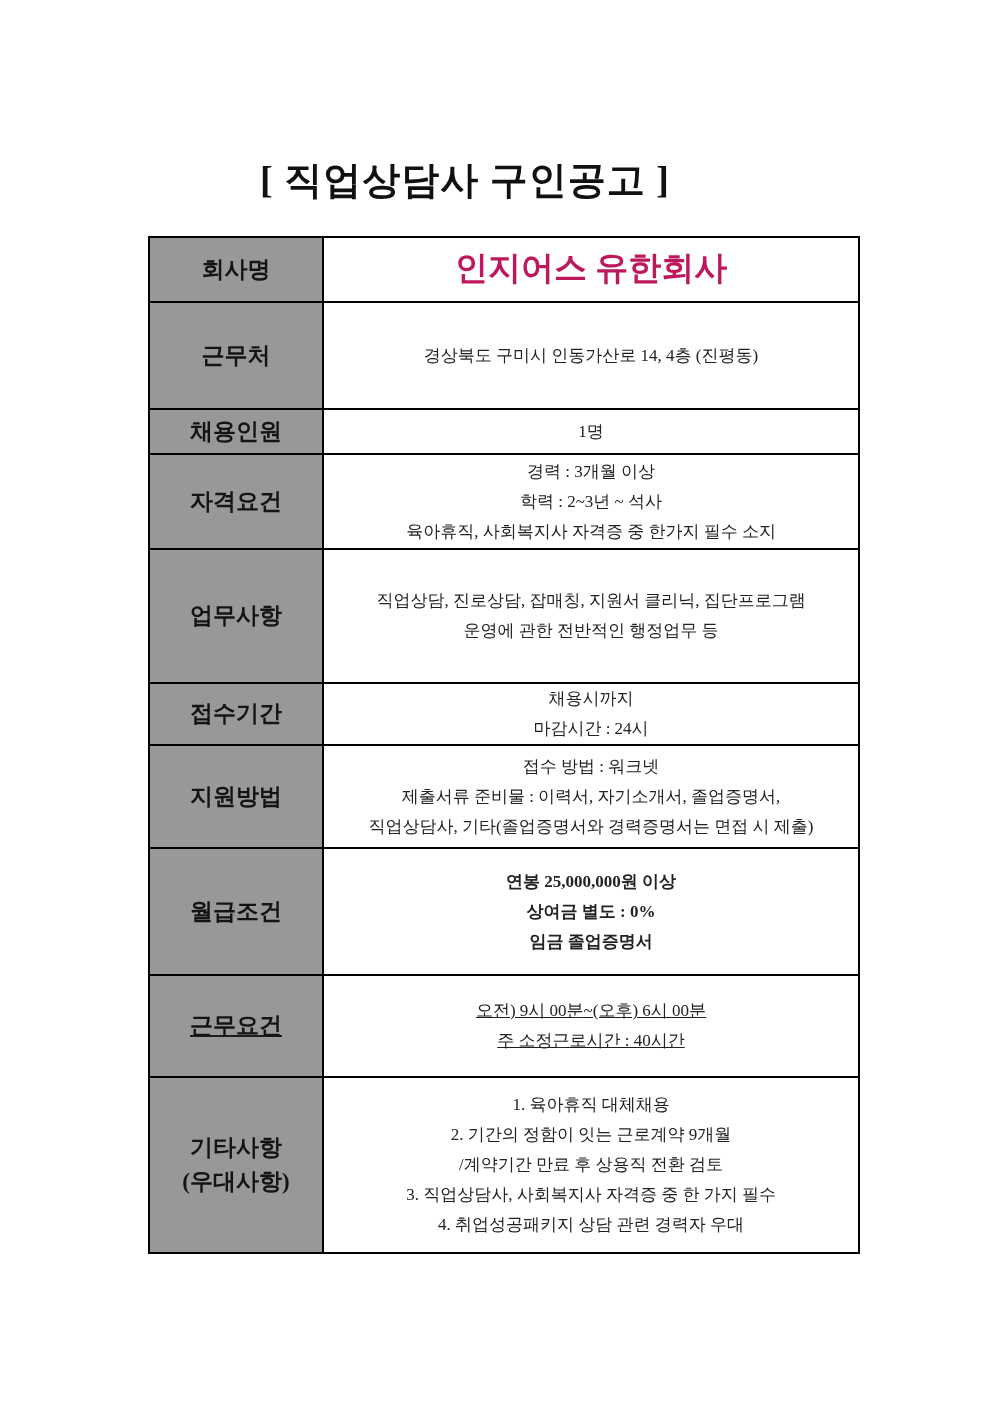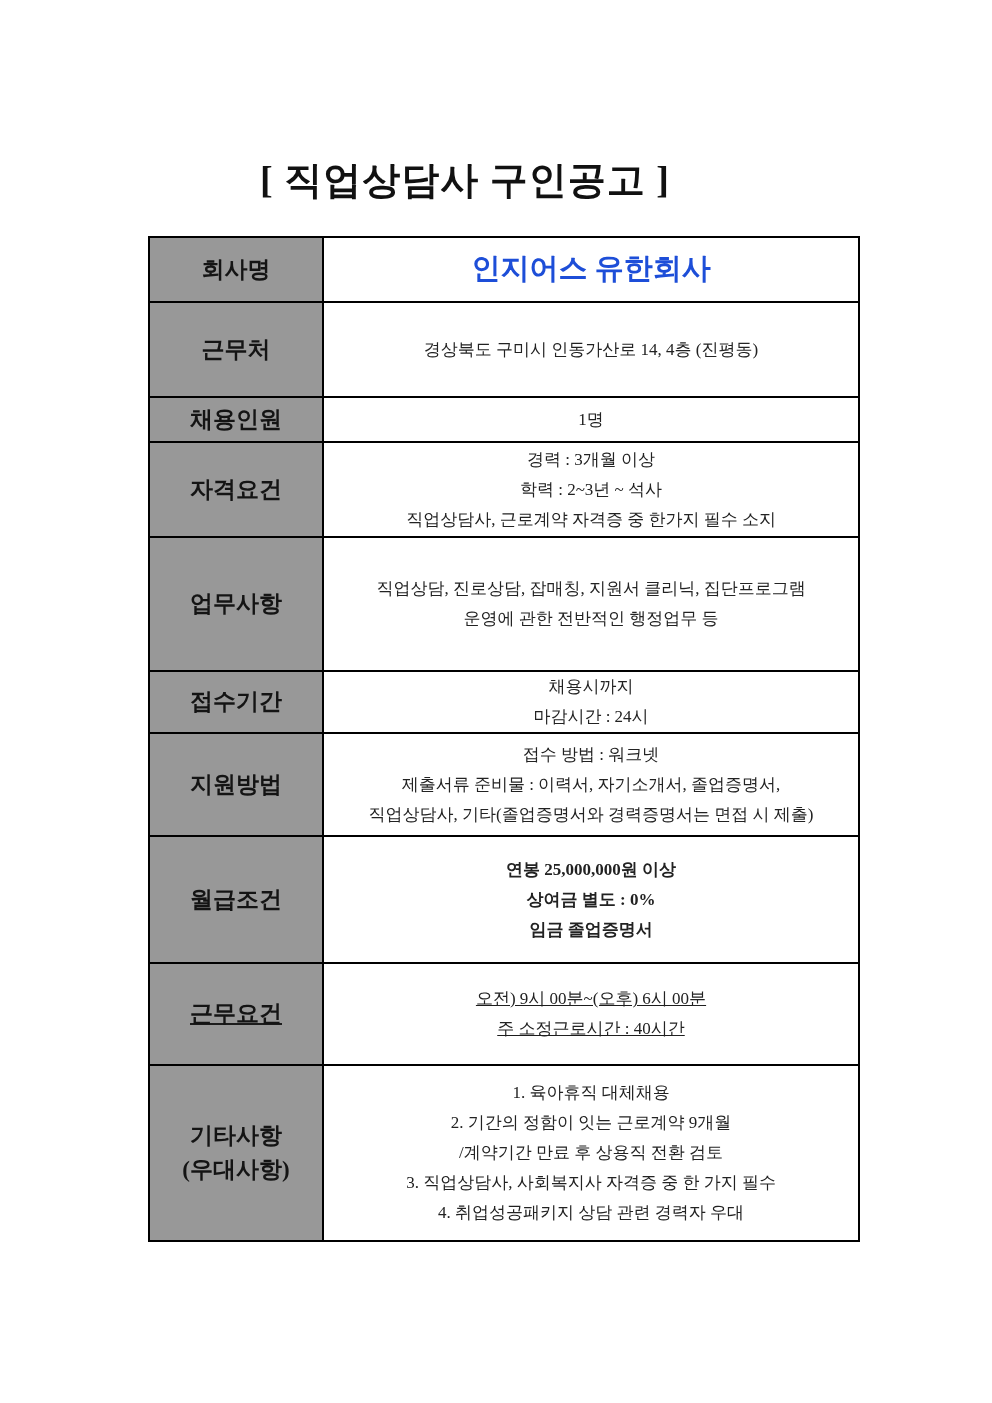--- a/index.html
+++ b/index.html
@@ -55,34 +55,34 @@
     background: #ffffff;
     text-align: center;
     font-size: 17px;
     line-height: 30px;
     color: #222222;
   }
   td.company-cell {
     background: #e3e3e3;
   }
   .company-name {
-    font-size: 29px;
+    font-size: 33px;
     font-weight: 700;
     line-height: 34px;
-    color: #1d4ed8;
+    color: #be185d;
   }
   tr.row-salary .line {
     font-weight: 700;
   }
   .line {
     display: block;
   }
   
   tr.r0 { height: 65px; }
-  tr.r1 { height: 95px; }
+  tr.r1 { height: 107px; }
   tr.r2 { height: 45px; }
   tr.r3 { height: 95px; }
   tr.r4 { height: 134px; }
   tr.r5 { height: 57px; }
   tr.r6 { height: 103px; }
   tr.r7 { height: 127px; }
   tr.r8 { height: 102px; text-decoration: underline; }
   tr.r9 { height: 176px; }
 </style>
 </head>
@@ -111,21 +111,21 @@
       <td>
         <span class="line">1명</span>
       </td>
     </tr>
 
     <tr class="r3">
       <th>자격요건</th>
       <td>
         <span class="line">경력 : 3개월 이상</span>
         <span class="line">학력 : 2~3년 ~ 석사</span>
-        <span class="line">직업상담사, 근로계약 자격증 중 한가지 필수 소지</span>
+        <span class="line">육아휴직, 사회복지사 자격증 중 한가지 필수 소지</span>
       </td>
     </tr>
 
     <tr class="r4">
       <th>업무사항</th>
       <td>
         <span class="line">직업상담, 진로상담, 잡매칭, 지원서 클리닉, 집단프로그램</span>
         <span class="line">운영에 관한 전반적인 행정업무 등</span>
       </td>
     </tr>

